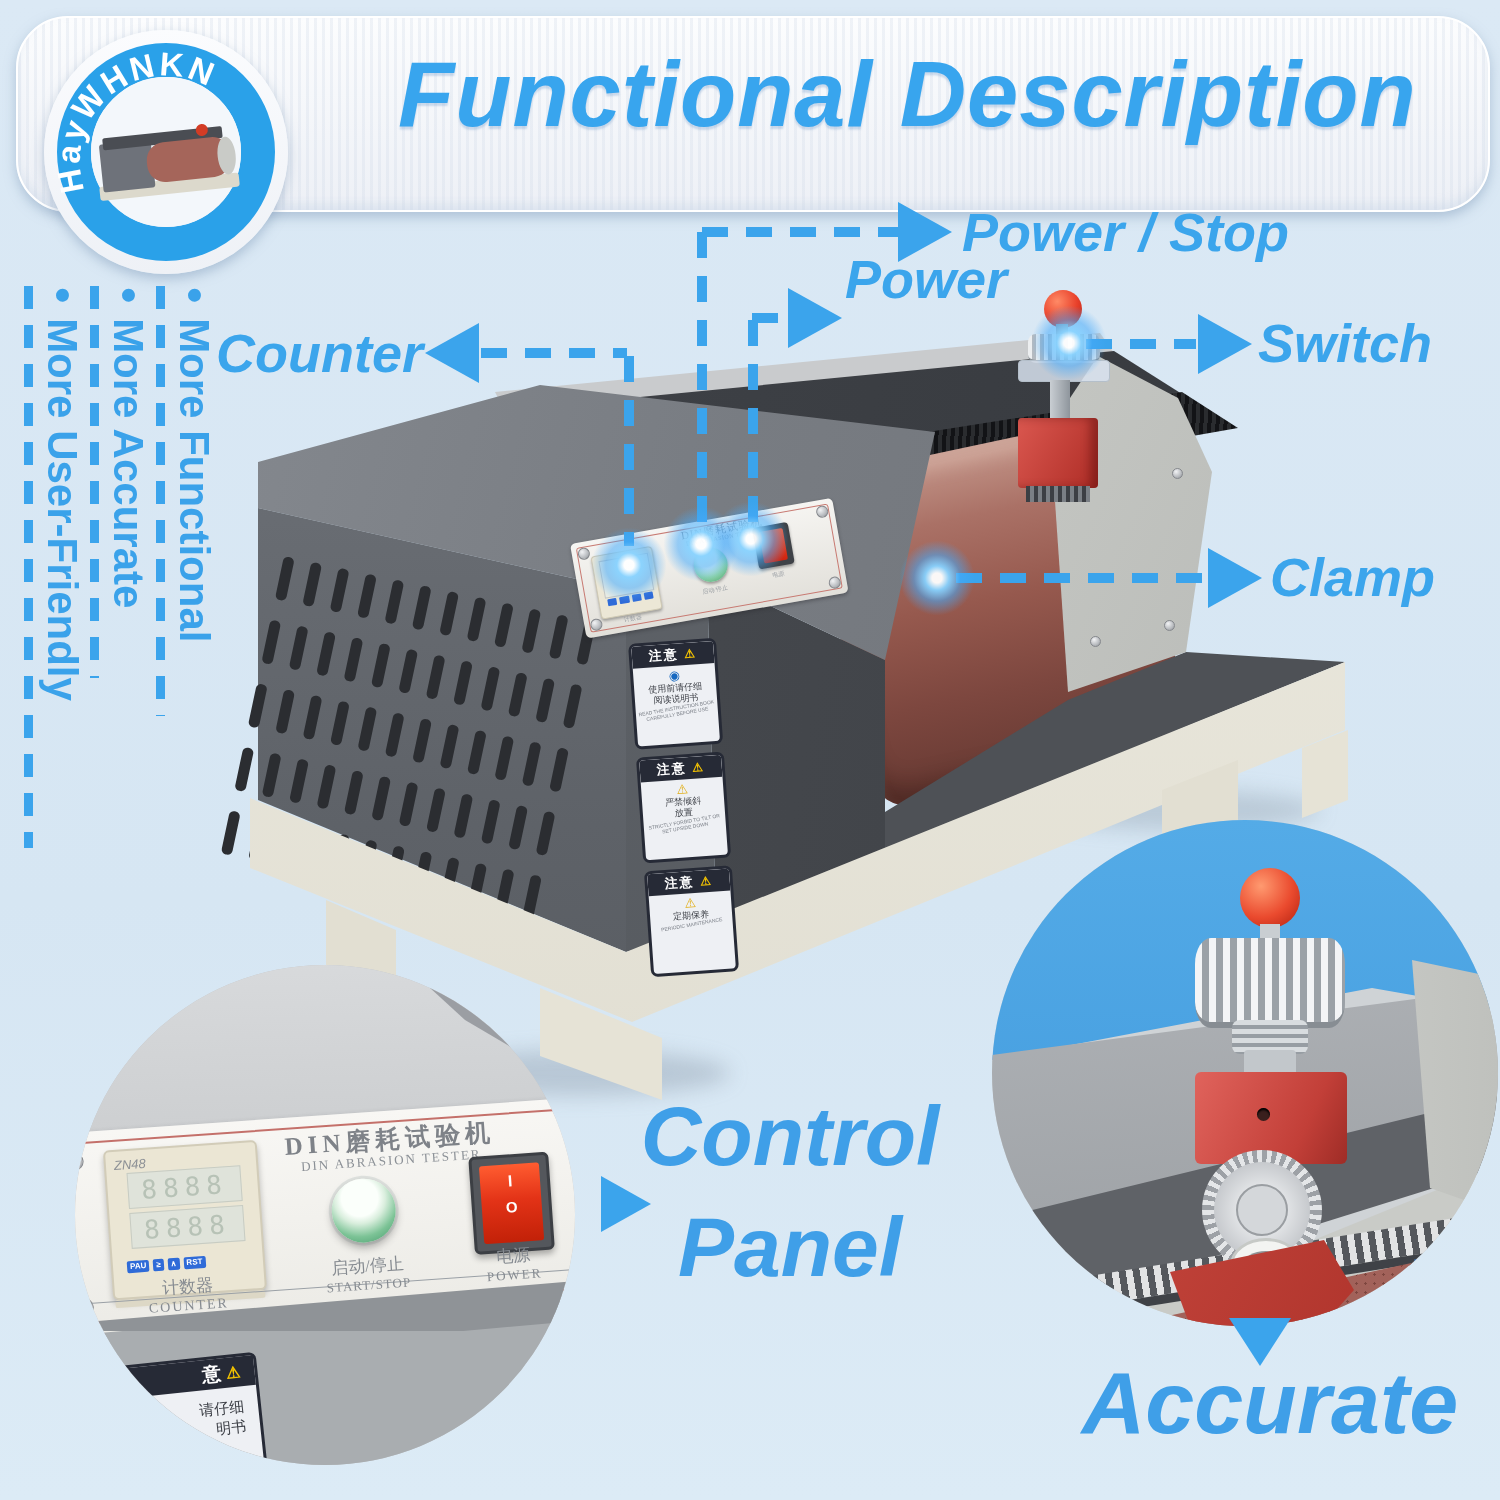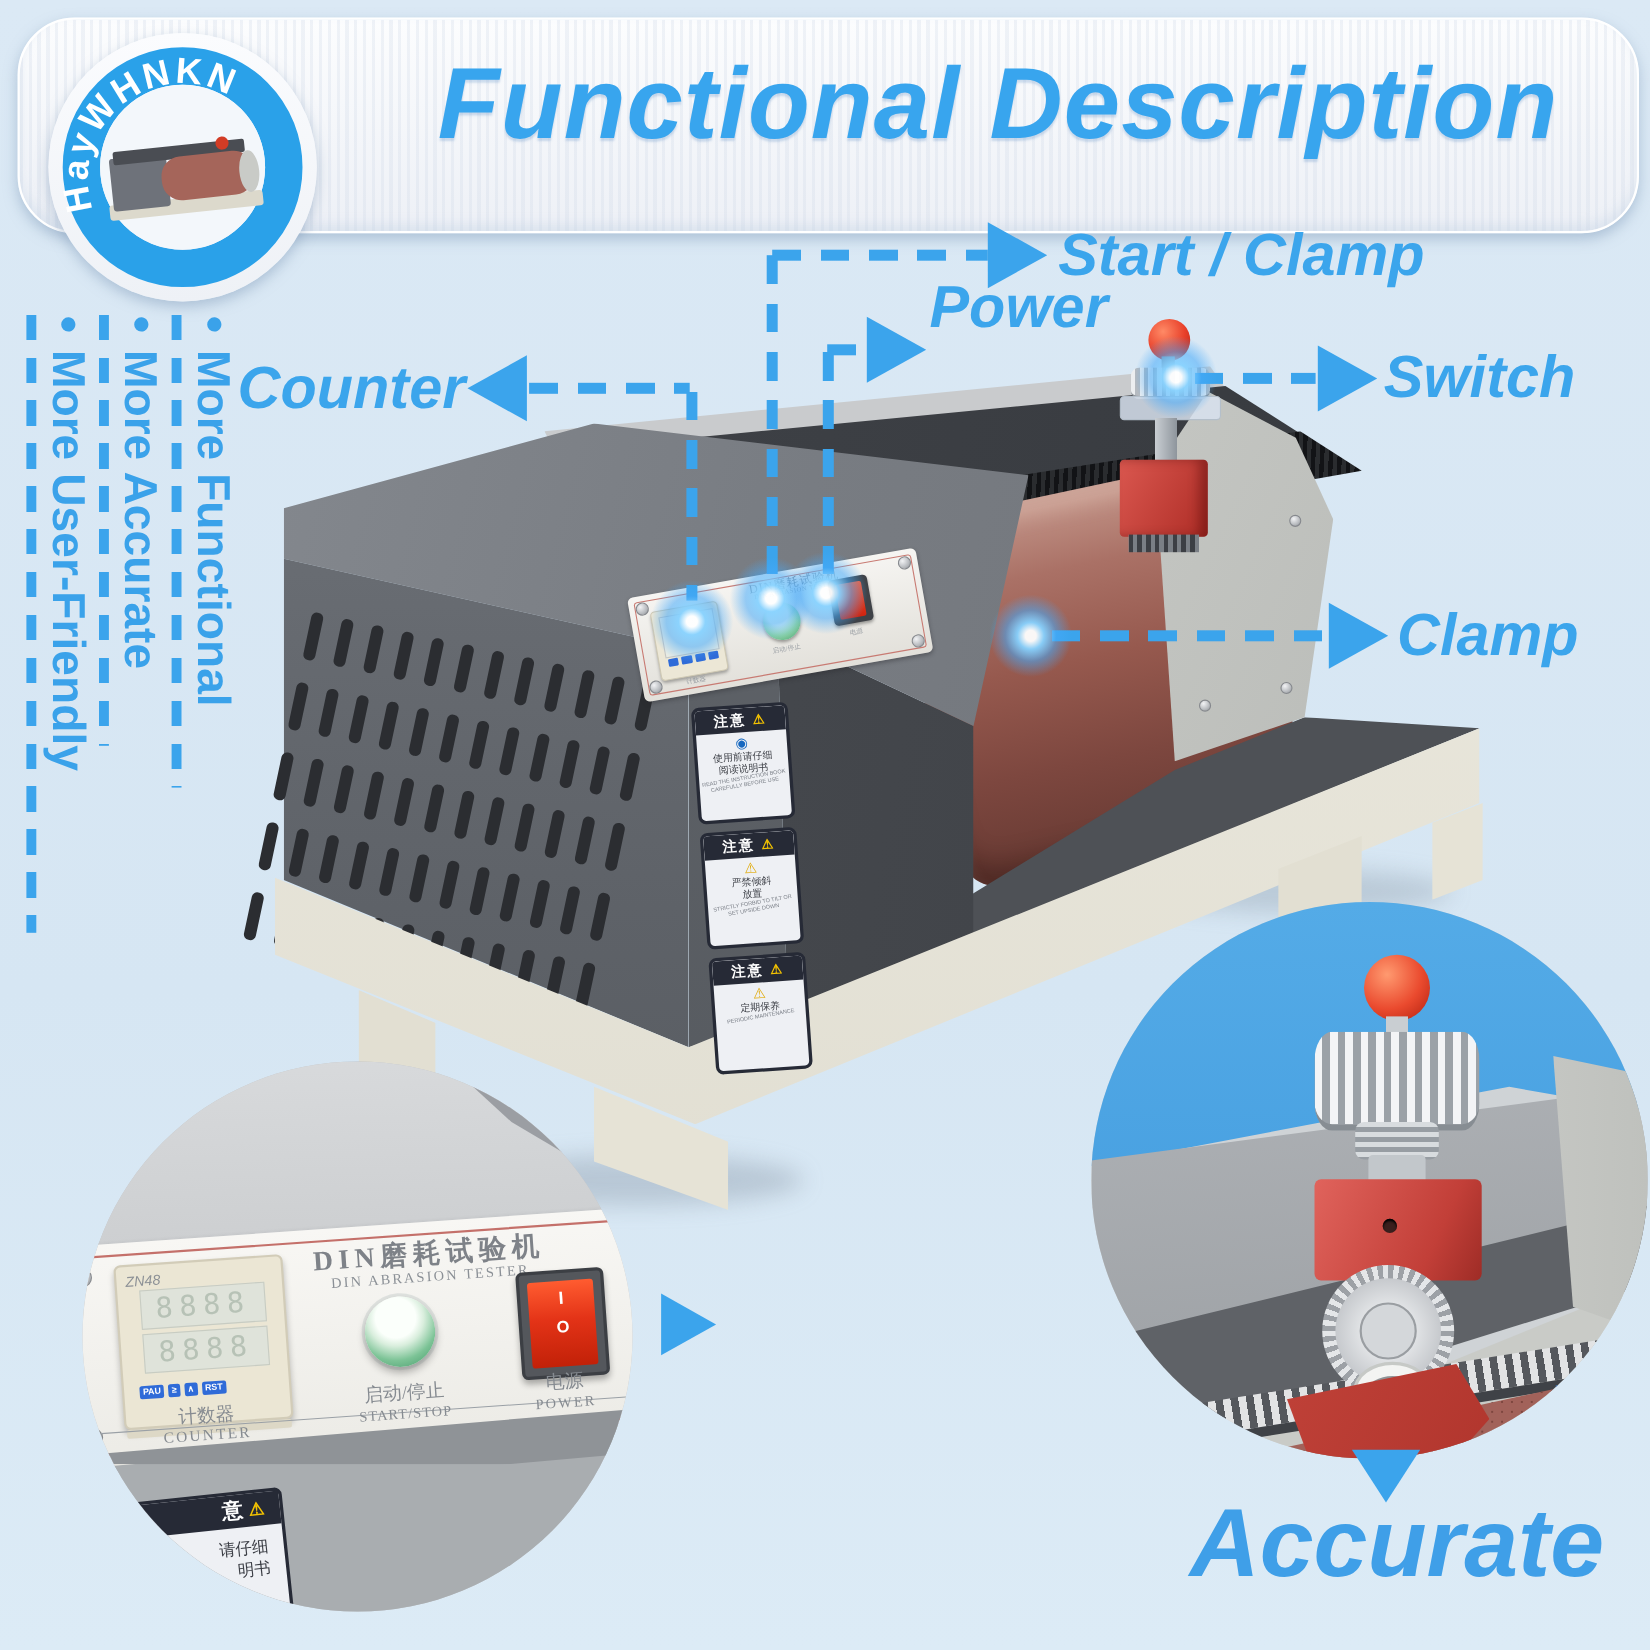--- a/index.html
+++ b/index.html
@@ -270,21 +270,21 @@
 <div class="abs" style="left:1028px;top:334px;width:72px;height:26px;border-radius:8px;
      background:repeating-linear-gradient(90deg,#eceef0 0 4px,#b5bac0 4px 8px);border-bottom:3px solid #8d9399;"></div>
 <div class="abs" style="left:1018px;top:360px;width:90px;height:20px;border-radius:4px;background:rgba(216,226,238,.85);border:1px solid #b4bfca;"></div>
 <div class="abs" style="left:1050px;top:380px;width:20px;height:42px;background:linear-gradient(90deg,#c9ced3,#8e959c);"></div>
 <div class="abs" style="left:1018px;top:418px;width:80px;height:70px;border-radius:4px;
      background:linear-gradient(120deg,#da574f,#ae2d26);box-shadow:inset -8px 0 10px rgba(60,0,0,.35);"></div>
 <div class="abs" style="left:1026px;top:486px;width:64px;height:16px;background:repeating-linear-gradient(90deg,#3c3f44 0 4px,#7a7f85 4px 8px);"></div>
 
 <div class="abs hdash" style="left:702px;top:227px;width:196px;"></div>
 <div class="abs arr-r" style="left:898px;top:202px;"></div>
-<div class="abs callout" style="left:962px;top:205px;">Start / Clamp</div>
+<div class="abs callout" style="left:962px;top:205px;">Power / Stop</div>
 
 <div class="abs vdash" style="left:697px;top:232px;height:300px;"></div>
 <div class="abs vdash" style="left:748px;top:320px;height:210px;"></div>
 <div class="abs hdash" style="left:752px;top:313px;width:34px;"></div>
 <div class="abs arr-r" style="left:788px;top:288px;"></div>
 <div class="abs callout" style="left:845px;top:252px;">
   <div>Power</div>
 </div>
 
 <div class="abs callout" style="left:216px;top:326px;width:200px;text-align:right;">Counter</div>
@@ -366,20 +366,22 @@
     </div>
     <div style="text-align:right;padding:10px 14px 0 0;color:#3a3d44;font-size:15px;line-height:20px;">
       <div>请仔细</div>
       <div>明书</div>
     </div>
   </div>
 </div>
 
 <div class="abs arr-r" style="left:601px;top:1176px;border-top-width:28px;border-bottom-width:28px;border-left-width:50px;"></div>
 <div class="abs caption" style="left:595px;top:1088px;width:390px;">
+  <div>Control</div>
+  <div style="margin-top:14px;">Panel</div>
 </div>
 
 <div class="abs inset" style="left:992px;top:820px;width:506px;height:506px;background:#cfd3d6;">
   <div class="abs" style="inset:0;background:linear-gradient(180deg,#54abe7,#3f98dc);clip-path:polygon(0 0,506px 0,506px 190px,380px 168px,0 240px);"></div>
   <div class="abs" style="inset:0;background:linear-gradient(175deg,#b6b9bd,#999da1);clip-path:polygon(0 235px,506px 168px,506px 278px,0 402px);"></div>
   <div class="abs" style="inset:0;background:#5f6267;clip-path:polygon(0 400px,506px 276px,506px 348px,0 506px);"></div>
   <div class="abs" style="inset:0;background:#c9cbc7;clip-path:polygon(110px 506px,506px 345px,506px 506px);"></div>
   <div class="abs" style="inset:0;background:linear-gradient(90deg,#dddedb,#bfc1bd);clip-path:polygon(420px 140px,506px 158px,506px 392px,438px 368px);"></div>
 
   <div class="abs" style="left:30px;top:432px;width:440px;height:30px;transform:rotate(-9deg);

